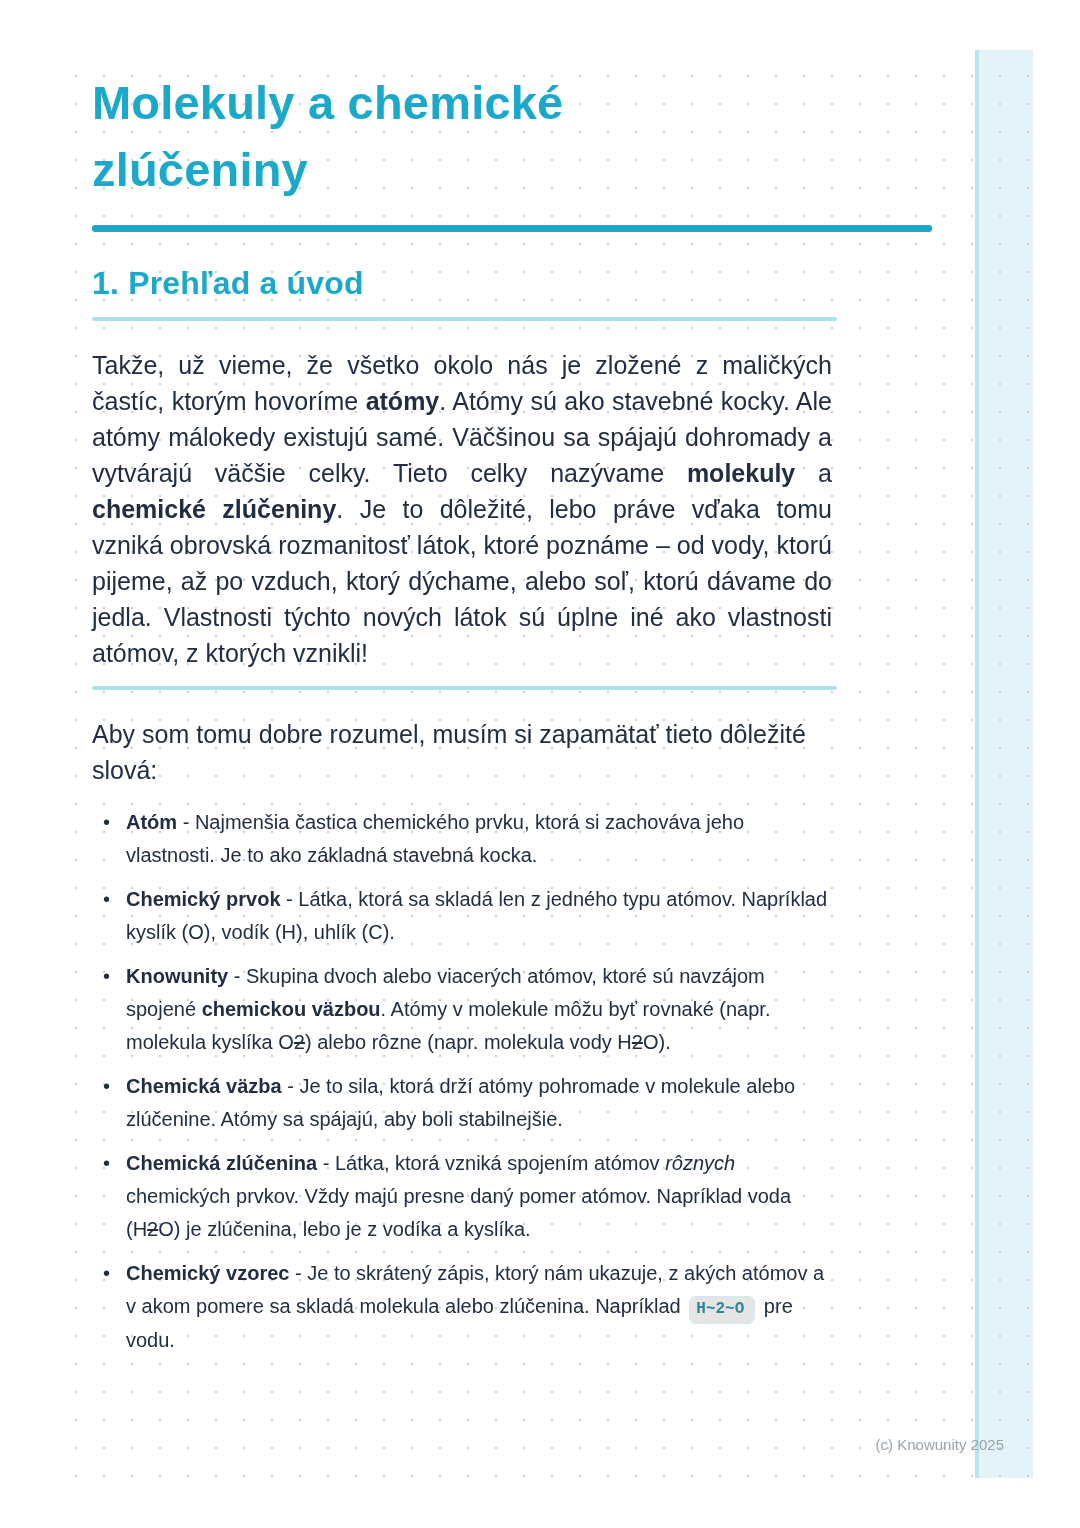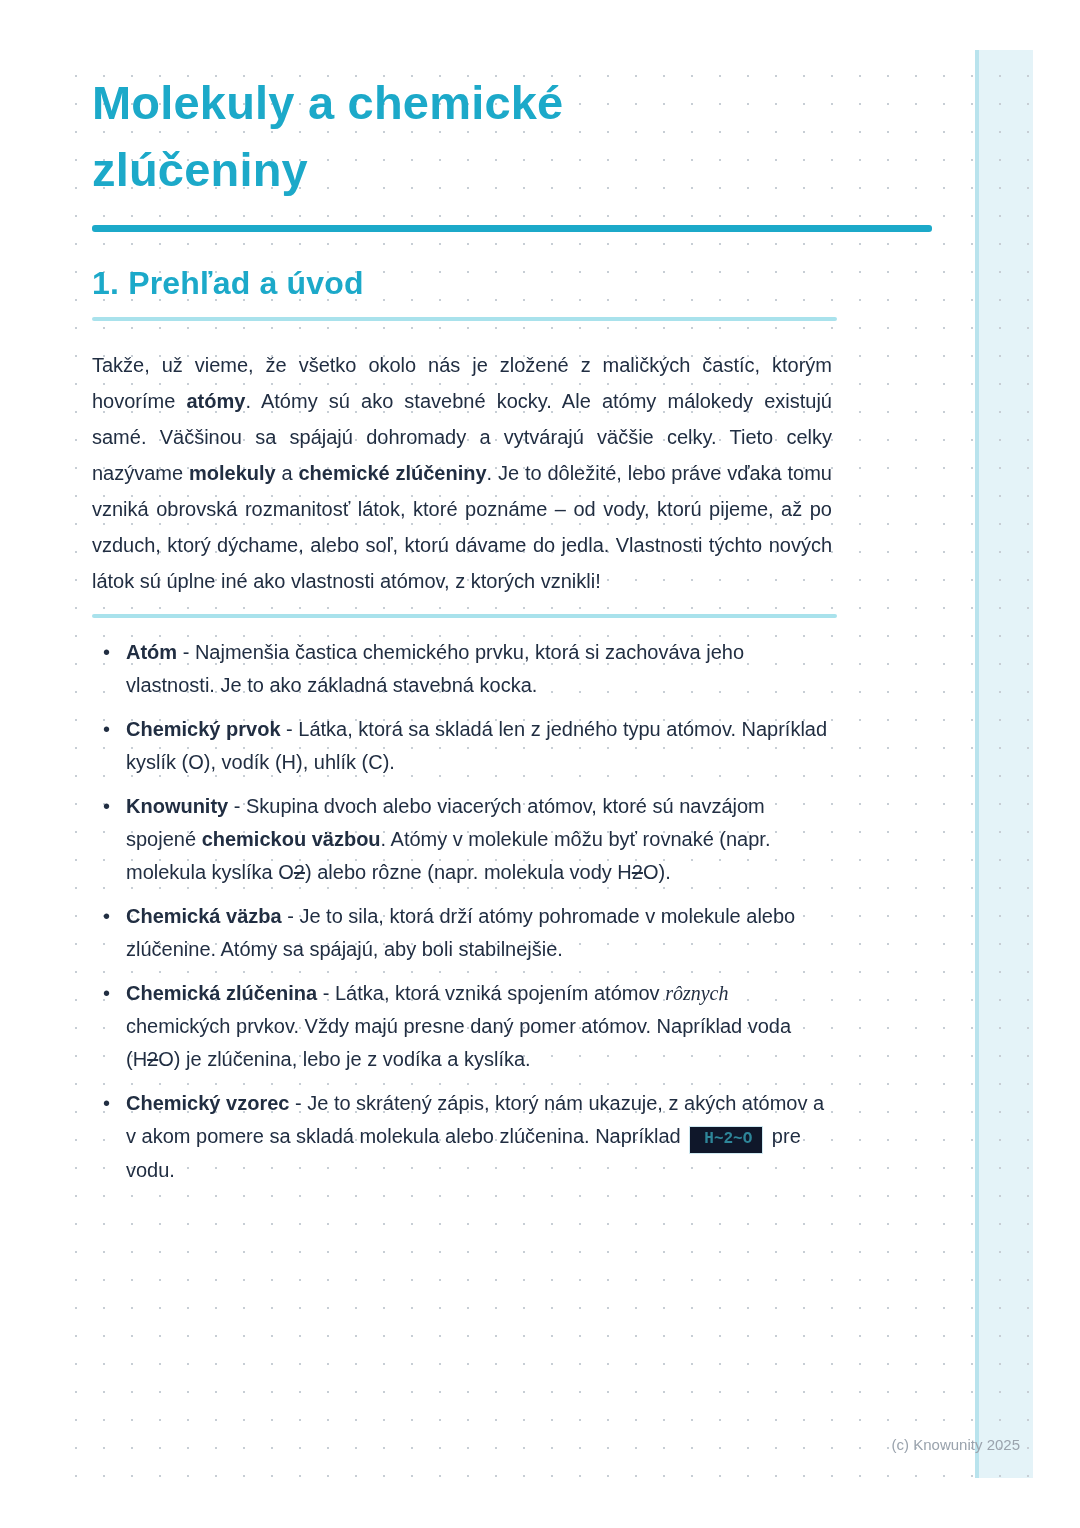--- a/index.html
+++ b/index.html
@@ -67,21 +67,21 @@
   .h2-rule {
     margin-top: 15px;
     width: 745px; height: 4px;
     background: #a9e2ec;
     border-radius: 2px;
   }
 
   p.para {
     margin: 26px 16px 0 0;
     max-width: 740px;
-    font-size: 20px;
+    font-size: 25px;
     line-height: 36px;
   }
   p.justify { text-align: justify; }
 
   ul.terms {
     list-style: none;
     margin: 18px 0 0 0;
     padding: 0;
   }
   ul.terms li {
@@ -93,40 +93,40 @@
   }
   ul.terms li + li { margin-top: 11px; }
   ul.terms li::before {
     content: "\2022";
     position: absolute;
     left: 11px; top: 0;
     color: #212e42;
   }
 
   strong { font-weight: 700; }
-  em { font-style: italic; font-family: Liberation Serif, serif; }
+  em { font-style: italic; }
   s { text-decoration: line-through; }
 
   .chip {
     font-family: "Liberation Mono", monospace;
     font-size: 16px;
     font-weight: 700;
     color: #2e8699;
-    background: #0f172a;
+    background: #e5e5e5;
     border: 1.5px solid #cfe9f1;
-    border-radius: 0;
-    padding: 2px 10px 3px 14px;
+    border-radius: 7px;
+    padding: 2px 10px 3px 6px;
     margin: 0 3px;
     display: inline-block;
     line-height: 1.3;
   }
 
   .footer {
     position: absolute;
-    right: 60px; top: 1436px;
+    right: 76px; top: 1436px;
     font-size: 15px;
     color: #9aa3ad;
     z-index: 2;
   }
 </style>
 </head>
 <body>
 
 <div class="stripe"></div>
 <div class="dots"></div>
@@ -137,20 +137,21 @@
   <div class="title-rule"></div>
 
   <section>
     <h2 class="section-heading">1. Prehľad a úvod</h2>
     <div class="h2-rule"></div>
     <p class="para justify"><span>Takže, už vieme, že všetko okolo nás je zložené z maličkých častíc, ktorým hovoríme </span><strong>atómy</strong><span>. Atómy sú ako stavebné kocky. Ale atómy málokedy existujú samé. Väčšinou sa spájajú dohromady a vytvárajú väčšie celky. Tieto celky nazývame </span><strong>molekuly</strong><span> a </span><strong>chemické zlúčeniny</strong><span>. Je to dôležité, lebo práve vďaka tomu vzniká obrovská rozmanitosť látok, ktoré poznáme – od vody, ktorú pijeme, až po vzduch, ktorý dýchame, alebo soľ, ktorú dávame do jedla. Vlastnosti týchto nových látok sú úplne iné ako vlastnosti atómov, z ktorých vznikli!</span></p>
   </section>
 
   <section>
     <div class="h2-rule"></div>
+    <p class="para">Aby som tomu dobre rozumel, musím si zapamätať tieto dôležité slová:</p>
 
     <ul class="terms">
       <li><strong>Atóm</strong><span> - Najmenšia častica chemického prvku, ktorá si zachováva jeho vlastnosti. Je to ako základná stavebná kocka.</span></li>
       <li><strong>Chemický prvok</strong><span> - Látka, ktorá sa skladá len z jedného typu atómov. Napríklad kyslík (O), vodík (H), uhlík (C).</span></li>
       <li><strong>Knowunity</strong><span> - Skupina dvoch alebo viacerých atómov, ktoré sú navzájom spojené </span><strong>chemickou väzbou</strong><span>. Atómy v molekule môžu byť rovnaké (napr. molekula kyslíka O</span><s>2</s><span>) alebo rôzne (napr. molekula vody H</span><s>2</s><span>O).</span></li>
       <li><strong>Chemická väzba</strong><span> - Je to sila, ktorá drží atómy pohromade v molekule alebo zlúčenine. Atómy sa spájajú, aby boli stabilnejšie.</span></li>
       <li><strong>Chemická zlúčenina</strong><span> - Látka, ktorá vzniká spojením atómov </span><em>rôznych</em><span> chemických prvkov. Vždy majú presne daný pomer atómov. Napríklad voda (H</span><s>2</s><span>O) je zlúčenina, lebo je z vodíka a kyslíka.</span></li>
       <li><strong>Chemický vzorec</strong><span> - Je to skrátený zápis, ktorý nám ukazuje, z akých atómov a v akom pomere sa skladá molekula alebo zlúčenina. Napríklad </span><span class="chip">H~2~O</span><span> pre vodu.</span></li>
     </ul>
   </section>

